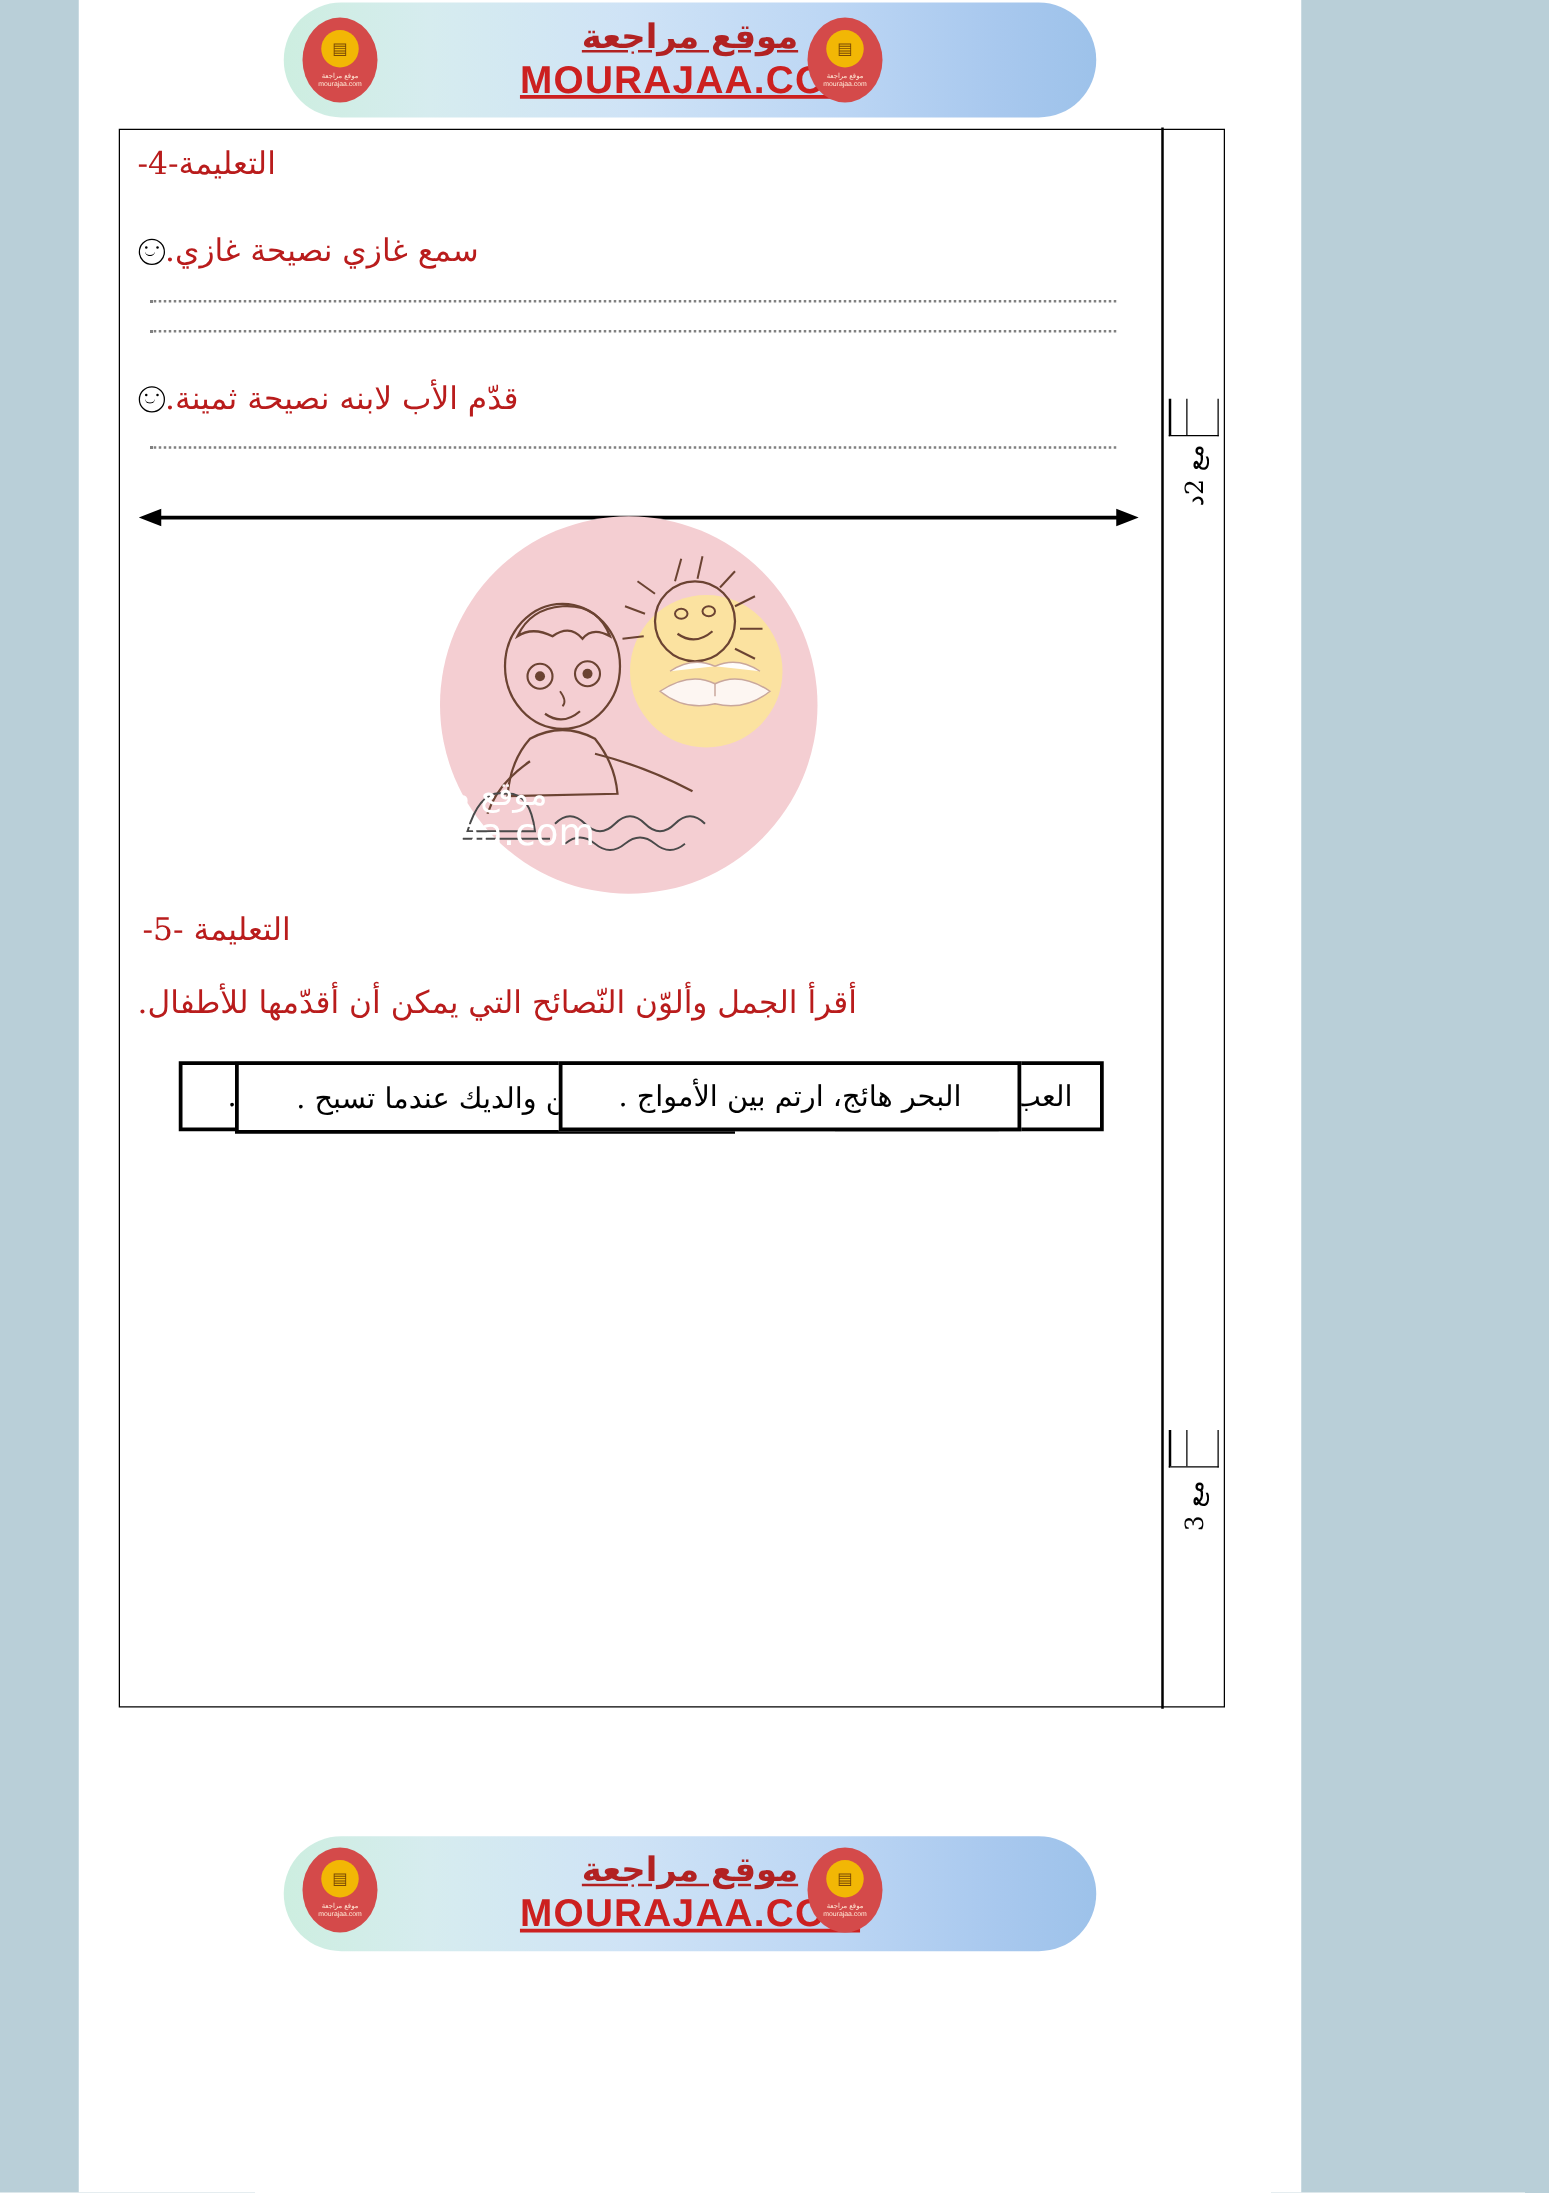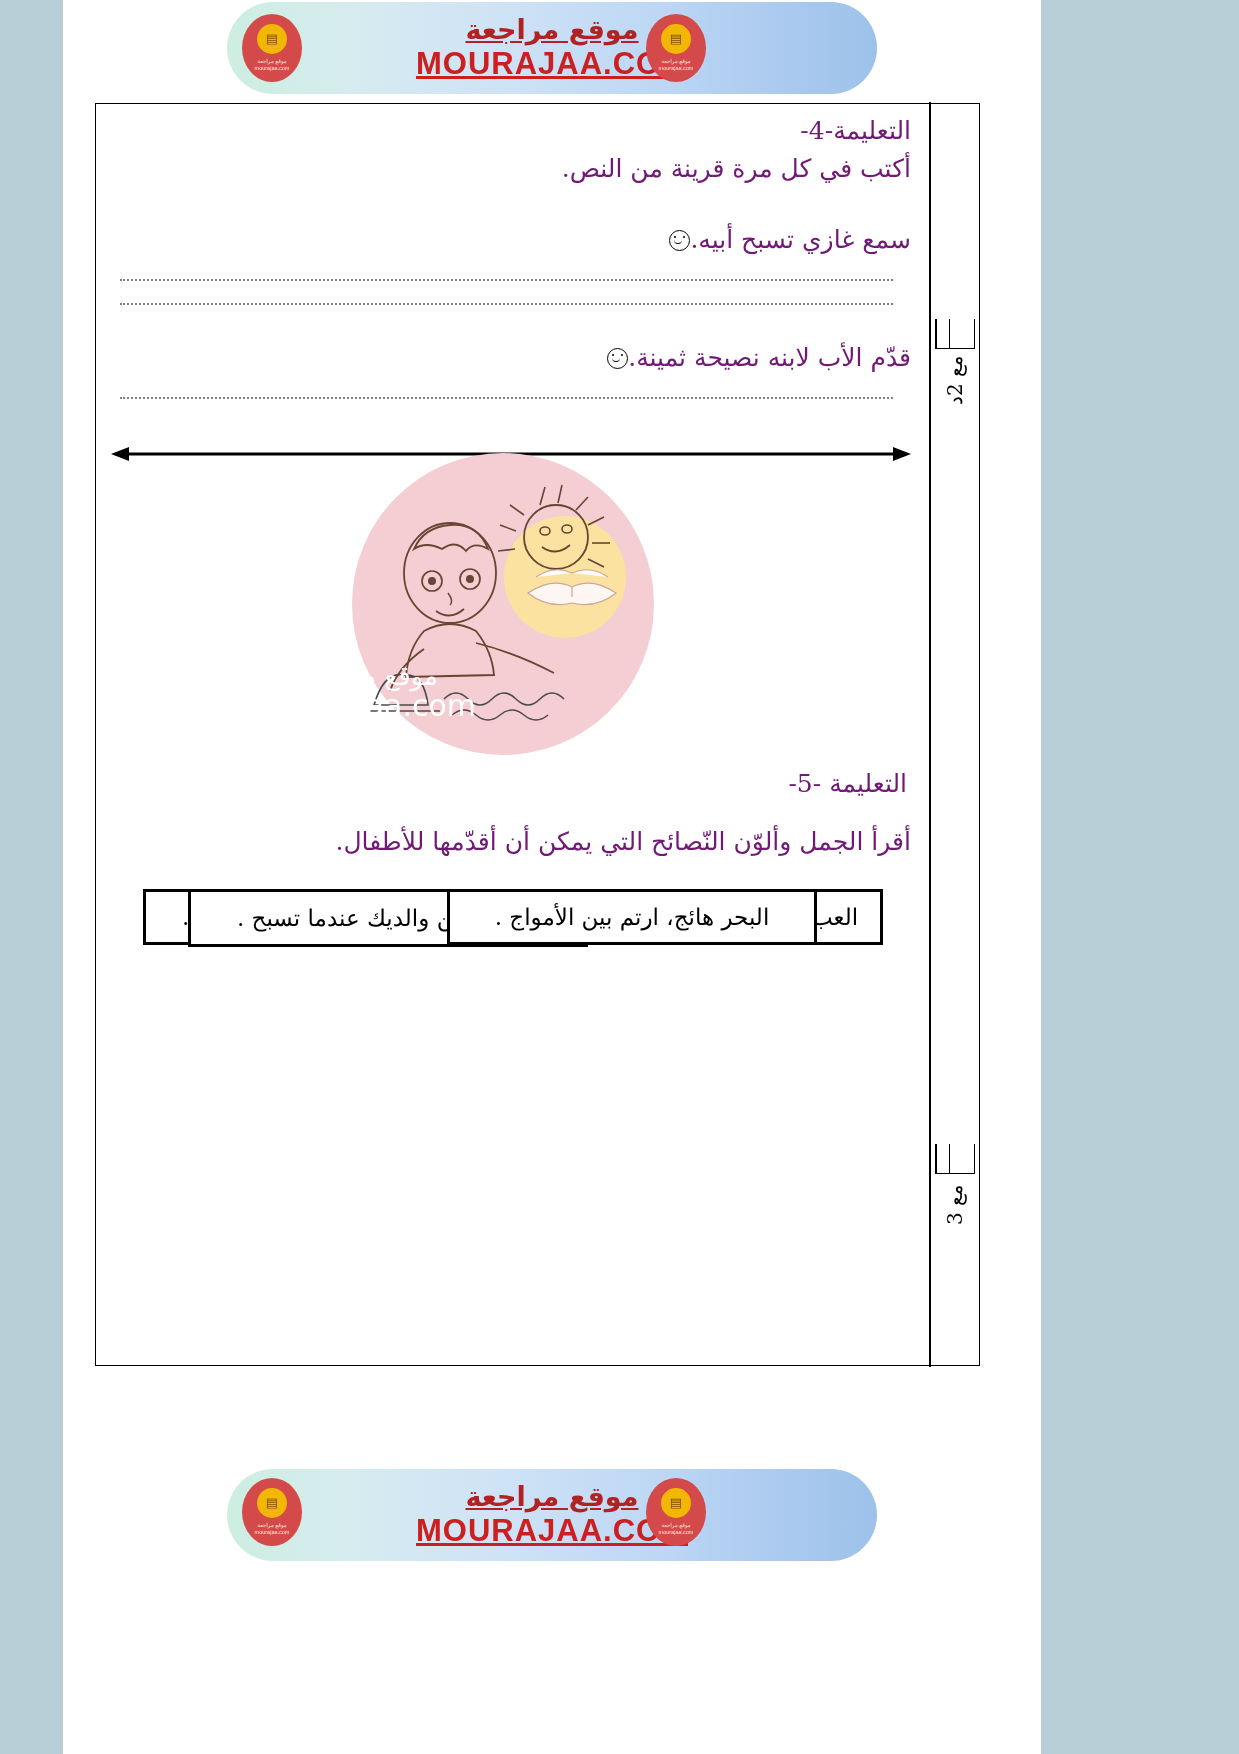--- a/index.html
+++ b/index.html
@@ -139,22 +139,22 @@
     top: 0;
     right: 50px;
     bottom: 0;
     padding: 10px 18px 0 14px;
     box-sizing: border-box;
   }
 
   .ar {
     font-family: "DejaVu Serif", "Liberation Serif", serif;
     direction: rtl;
-    text-align: right;
-    color: #701a75;
+    text-align: left;
+    color: #b91c1c;
   }
 
   .instr-head {
     font-size: 25px;
     line-height: 1.35;
     margin: 0;
   }
   .instr-sub {
     font-size: 25px;
     line-height: 1.5;
@@ -371,24 +371,23 @@
     <span>mourajaa.com</span>
   </div>
 </div>
 
 <div class="frame">
   <div class="divider"></div>
 
   <div class="content">
 
     <p class="ar instr-head">التعليمة-4-</p>
-    <p class="ar instr-sub">أكتب في كل مرة قرينة من النص.</p>
 
     <p class="ar item-line">
-      <span>سمع غازي تسبح أبيه.</span><span class="smiley"><i></i></span>
+      <span>سمع غازي نصيحة غازي.</span><span class="smiley"><i></i></span>
     </p>
     <div class="dotted"></div>
 
     <div class="dotted"></div>
 
     <p class="ar item-line">
       <span>قدّم الأب لابنه نصيحة ثمينة.</span><span class="smiley"><i></i></span>
     </p>
     <div class="dotted"></div>
 

